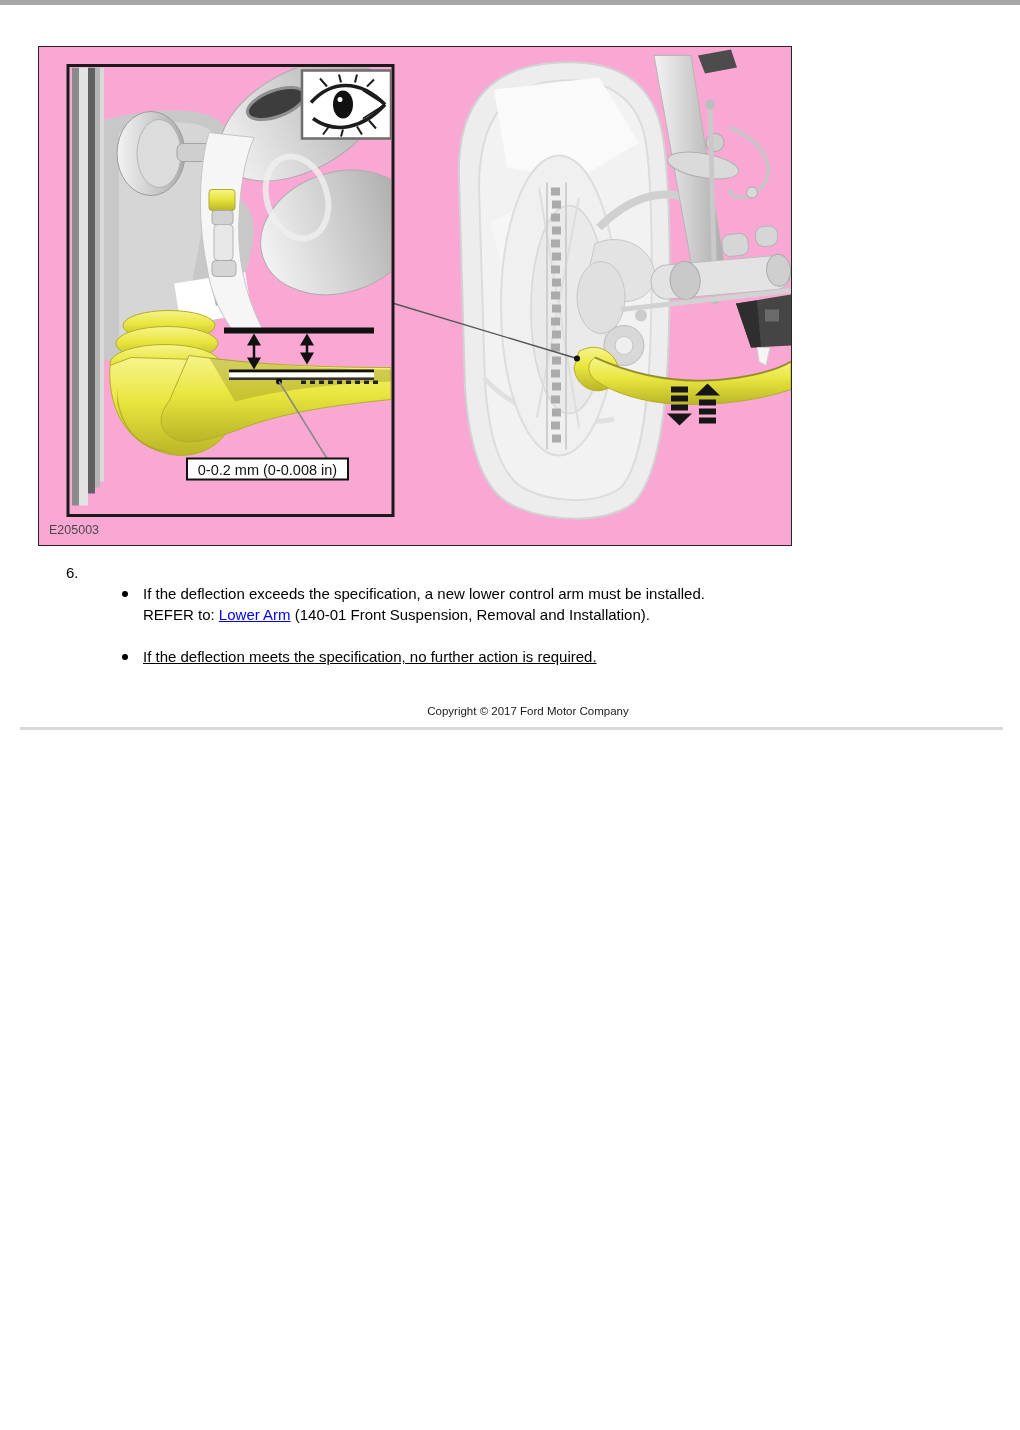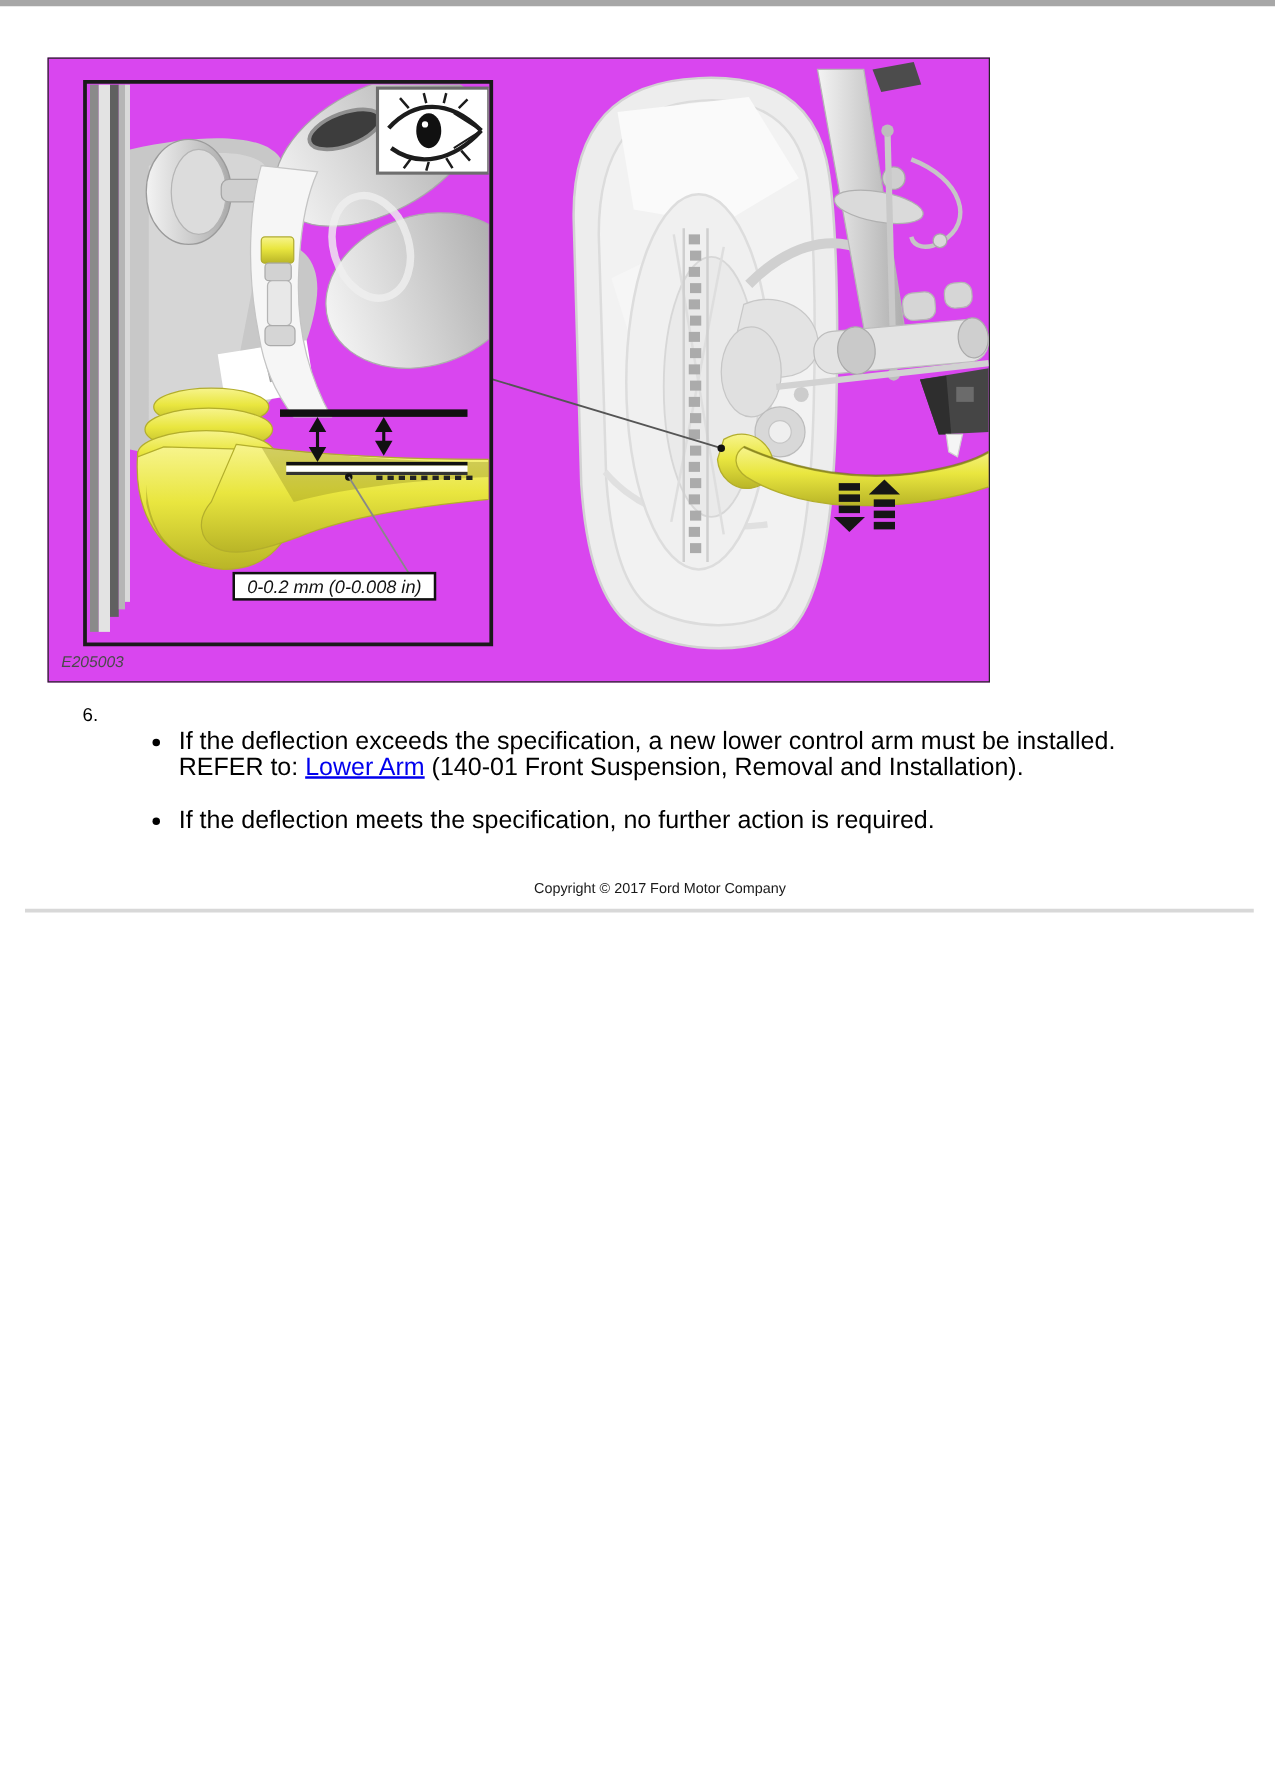--- a/index.html
+++ b/index.html
@@ -3,31 +3,31 @@
 <meta charset="utf-8">
 <style>
   html,body{margin:0;padding:0;}
   body{
     width:1020px;height:1430px;position:relative;background:#ffffff;
     font-family:"Liberation Sans", sans-serif;color:#000;overflow:hidden;
   }
   .topbar{position:absolute;left:0;top:0;width:1020px;height:5px;background:#a7a7a7;}
   .figure-frame{
     position:absolute;left:38px;top:46px;width:752px;height:498px;
-    border:1.5px solid #262626;background:#d946ef;box-sizing:content-box;font-style:italic;
+    border:1.5px solid #262626;background:#f9a8d4;box-sizing:content-box;
   }
   .figure-frame svg{display:block;}
   .step-row{position:absolute;left:66px;top:563px;width:900px;font-size:15px;line-height:19px;display:flex;}
   .step-num{width:24px;flex:0 0 24px;}
-  .bullet-block{position:absolute;font-size:20px;line-height:21px;}
+  .bullet-block{position:absolute;font-size:15px;line-height:21px;}
   .bullet-block .dot{
     position:absolute;left:-21px;top:8px;width:6px;height:6px;border-radius:50%;background:#000;
   }
   .b1{left:143px;top:583px;width:760px;}
-  .b2{left:143px;top:646px;width:760px;}
+  .b2{left:143px;top:646px;width:760px;text-decoration:underline;}
   a.ref-link{color:#0000EE;text-decoration:underline;cursor:pointer;}
   .copyright{
     position:absolute;left:18px;top:705px;width:1020px;text-align:center;
     font-size:11.5px;color:#1a1a1a;
   }
   .divider{position:absolute;left:20px;top:727px;width:983px;height:3px;background:#d8d8d8;}
   text{font-family:"Liberation Sans", sans-serif;}
 </style>
 </head>
 <body>

